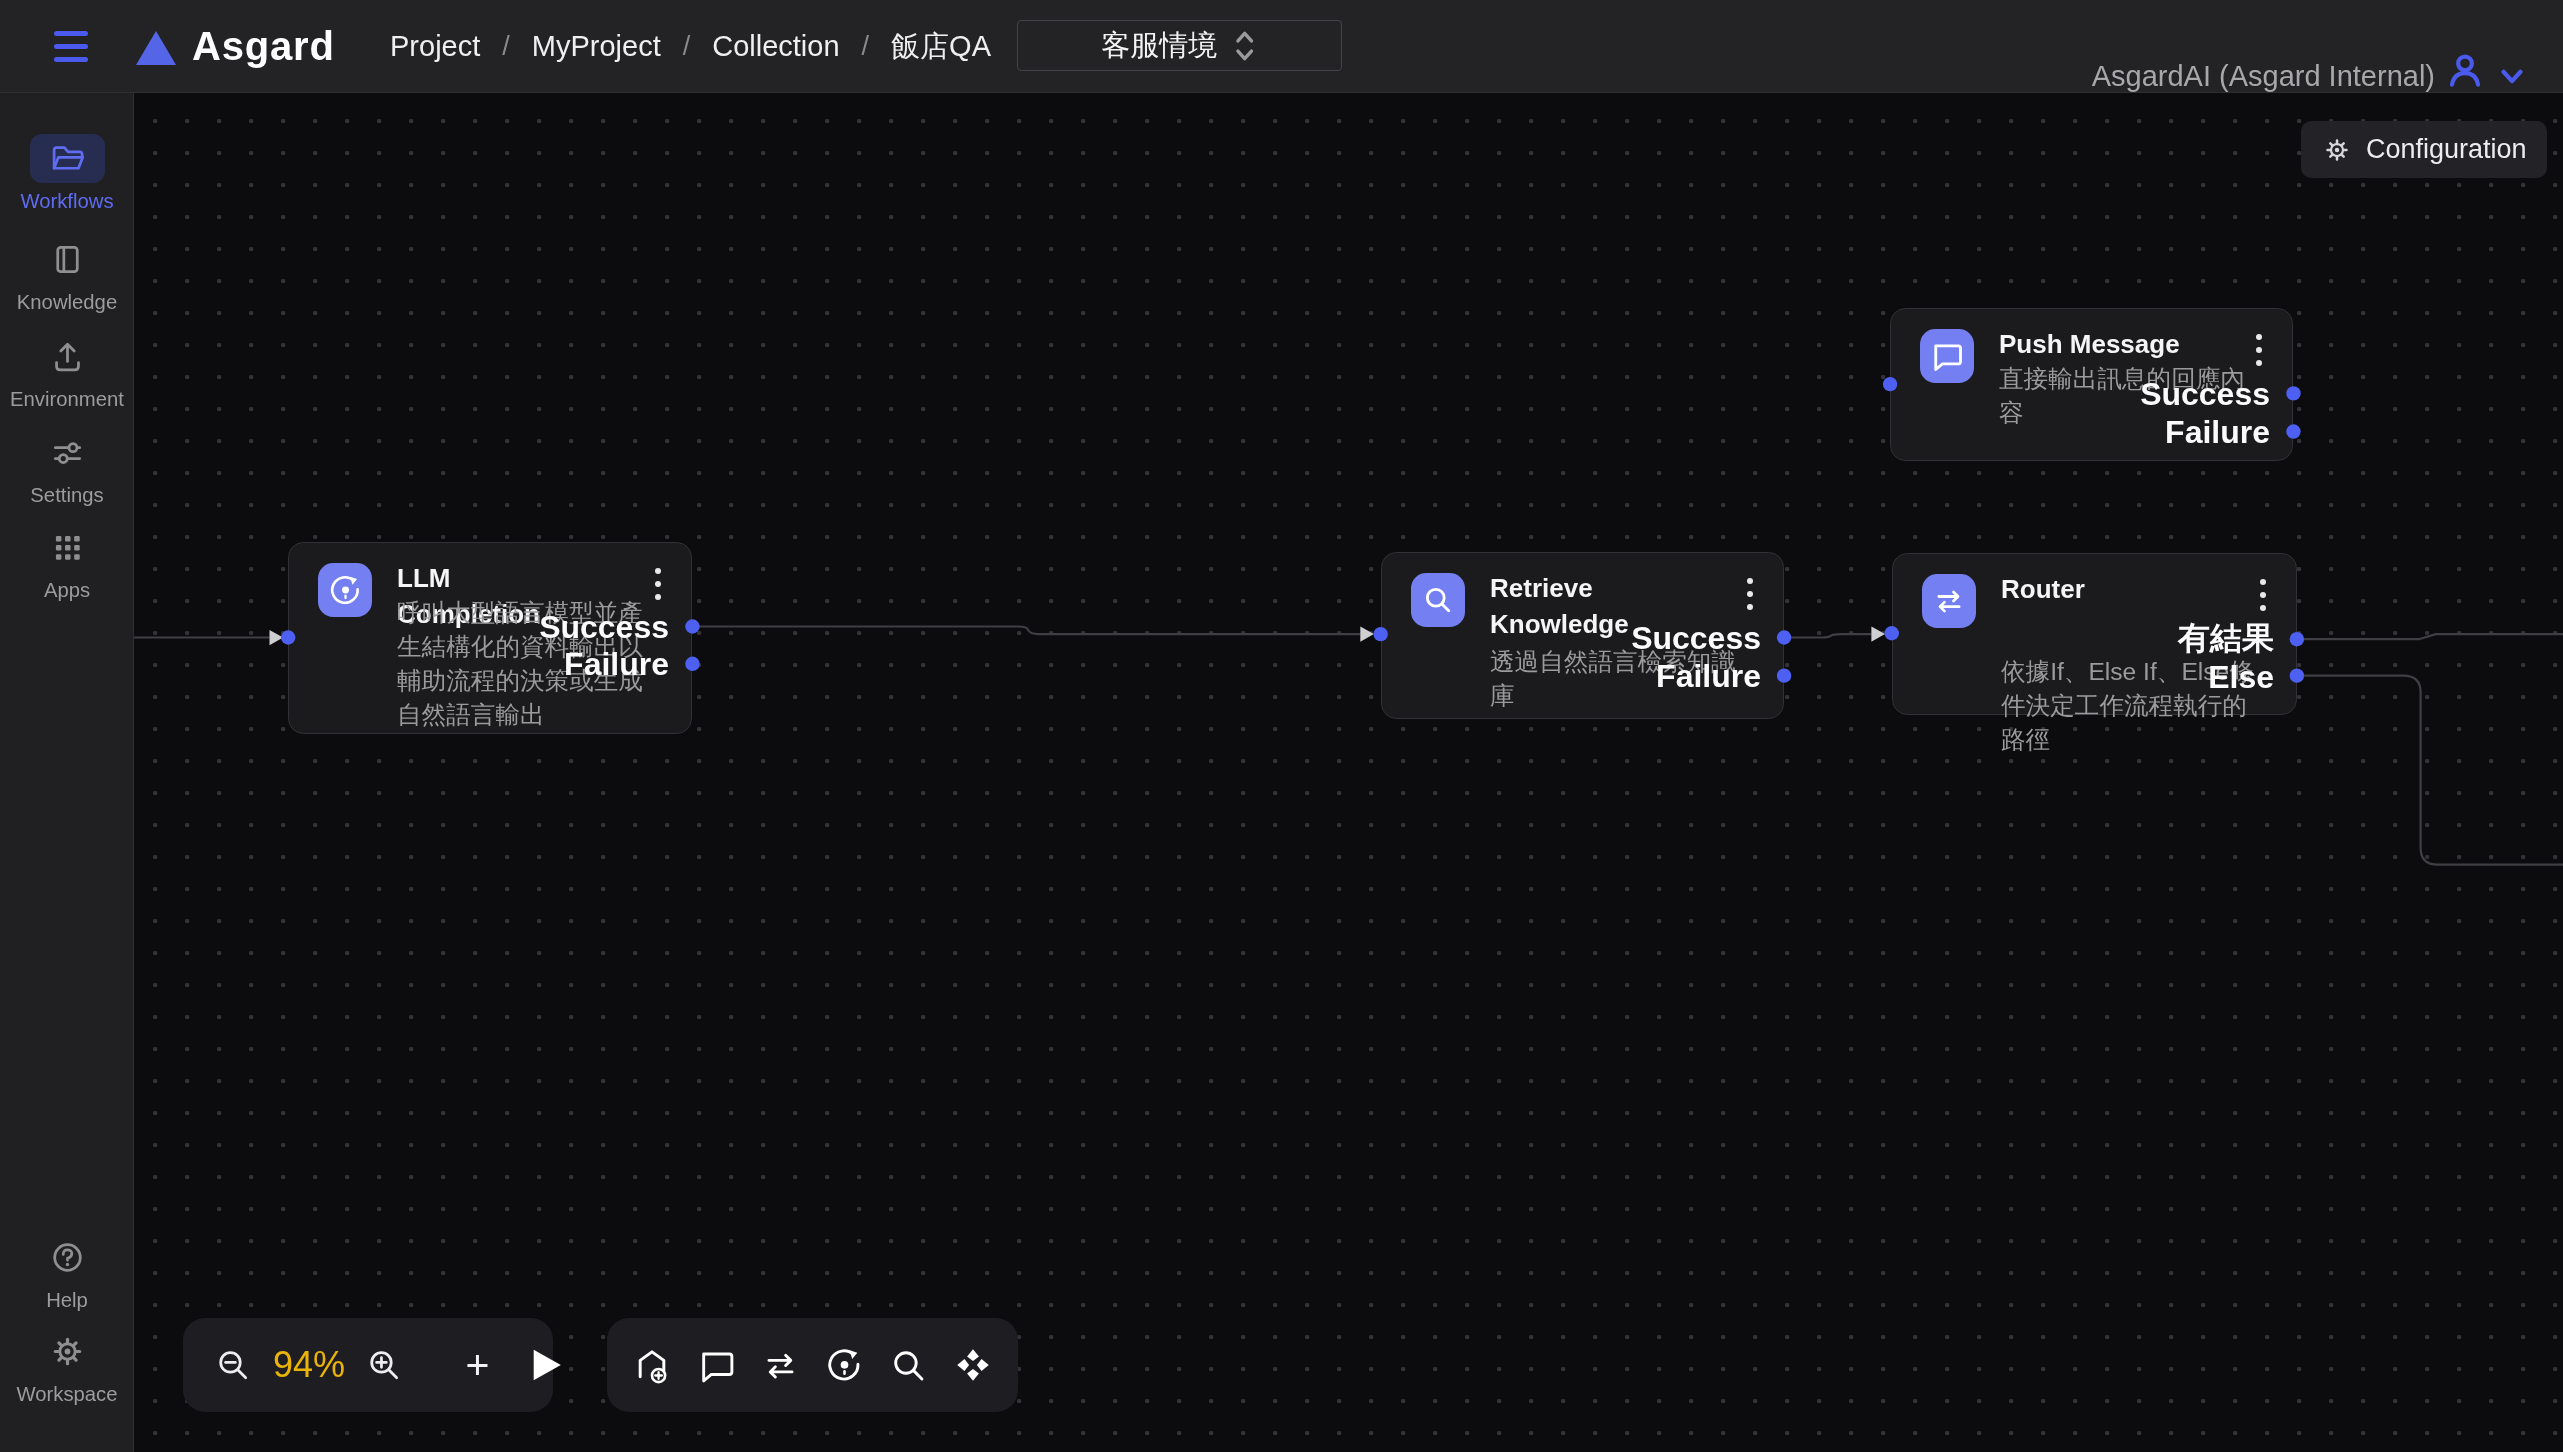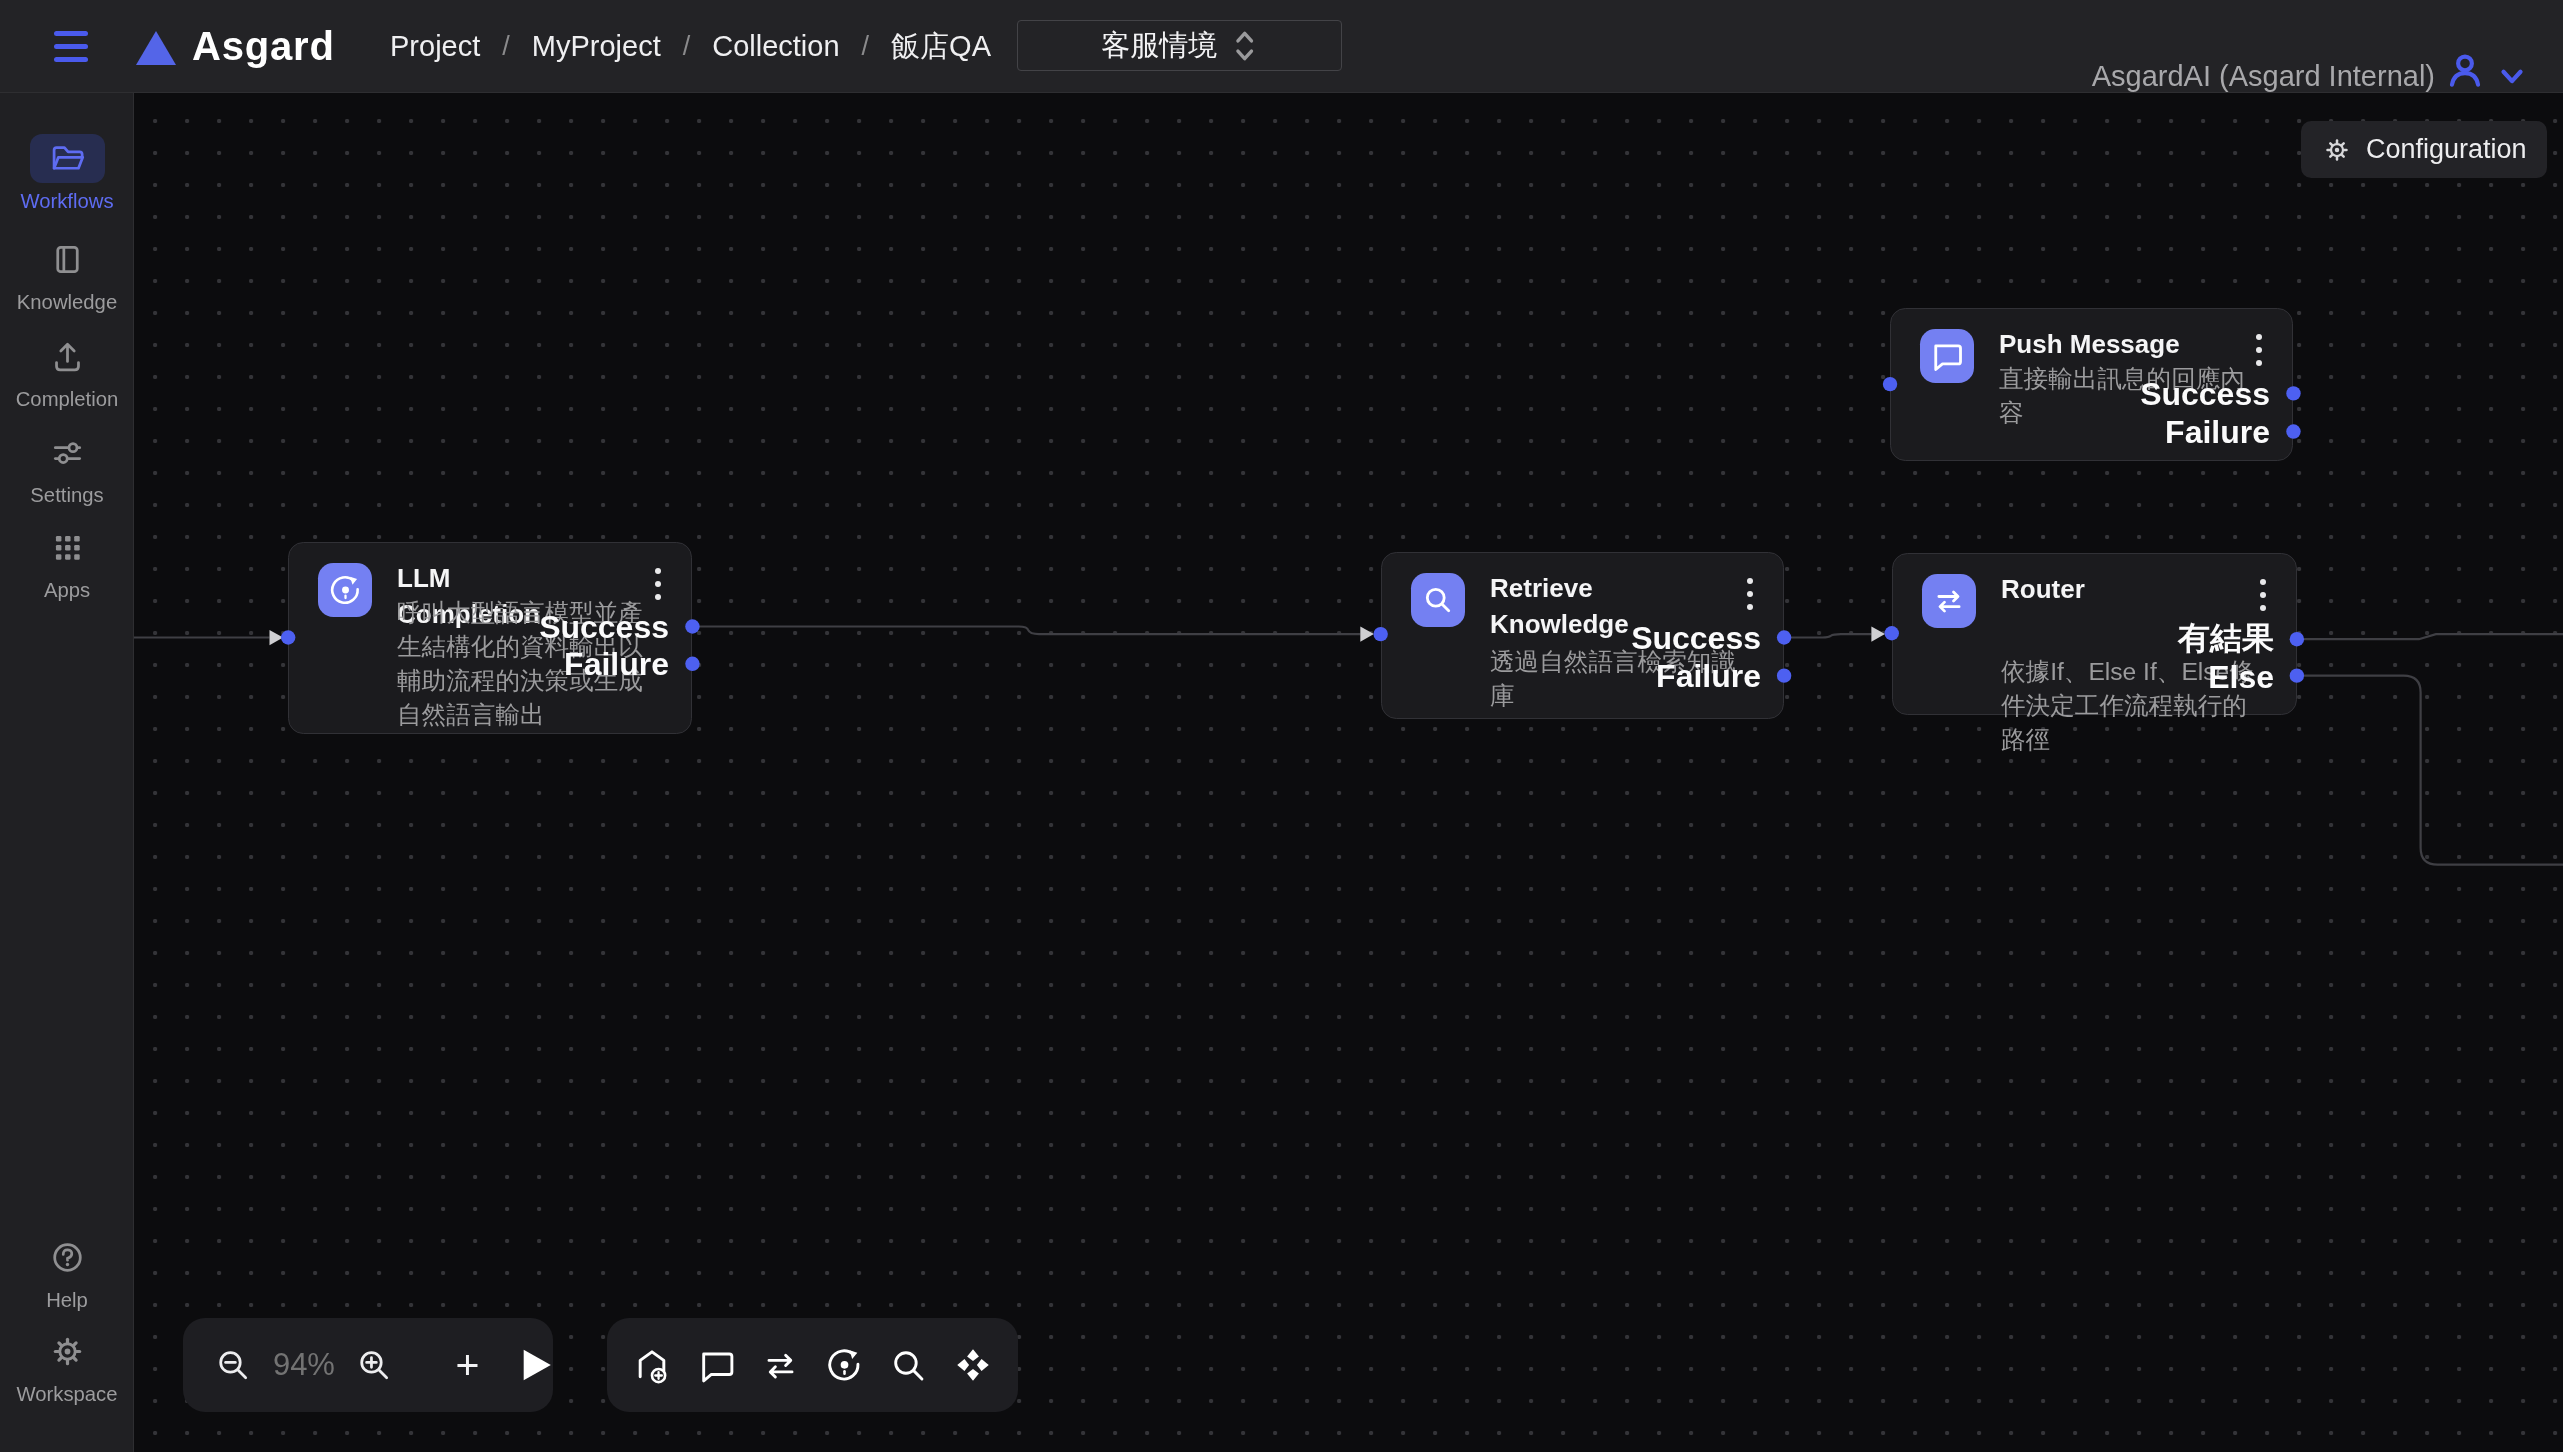--- a/index.html
+++ b/index.html
@@ -79,21 +79,21 @@
   .edge-layer { position:absolute; left:0; top:0; width:2563px; height:1453px;
                 z-index:8; pointer-events:none; }
 
   
   .toolbar { position:absolute; height:94px; background:#1E1E22; border-radius:22px;
              display:flex; align-items:center; z-index:12; }
   .toolbar-zoom { left:183px; top:1318px; width:370px; padding:0 30.5px; gap:13.6px; }
   .toolbar-tools { left:607px; top:1318px; width:411px; padding:0 24px;
                    justify-content:space-between; }
   .tb-btn { display:flex; align-items:center; justify-content:center; cursor:pointer; }
-  .zoom-pct { color:#737373; font-size:31px; padding:0 6.8px;text-align:right; }
+  .zoom-pct { color:#eab308; font-size:36px; padding:0 6.8px;text-align:right; }
   .tb-divider { width:1.7px; height:53px; background:#3A3A3E; margin:0 13.6px; }
   .plus-glyph { color:#F2F2F4; font-size:41px; font-weight:400; line-height:1; padding:0 6.8px; }
 
   svg { display:block; }
 </style>
 </head>
 <body>
 
 <div class="topbar">
   <div class="hamburger">
@@ -156,21 +156,21 @@
     <div class="lbl">Knowledge</div>
   </div>
 
   <div class="side-item" style="top:239px;">
     <div class="pill">
       <svg width="39" height="39" viewBox="0 0 64 64">
         <path d="M14 42 v6 q0 6 6 6 h24 q6 0 6-6 v-6" stroke="#8F8F91" stroke-width="4.5" fill="none" stroke-linecap="round"></path>
         <path d="M32 40 V12 M21 23 l11-11 11 11" stroke="#8F8F91" stroke-width="4.5" fill="none" stroke-linecap="round" stroke-linejoin="round"></path>
       </svg>
     </div>
-    <div class="lbl">Completion</div>
+    <div class="lbl">Environment</div>
   </div>
 
   <div class="side-item" style="top:335px;">
     <div class="pill">
       <svg width="39" height="39" viewBox="0 0 64 64">
         <path d="M12 24 h40" stroke="#8F8F91" stroke-width="4.5" stroke-linecap="round"></path>
         <circle cx="41" cy="24" r="6.5" stroke="#8F8F91" stroke-width="4.5" fill="#202023"></circle>
         <path d="M12 42 h40" stroke="#8F8F91" stroke-width="4.5" stroke-linecap="round"></path>
         <circle cx="25" cy="42" r="6.5" stroke="#8F8F91" stroke-width="4.5" fill="#202023"></circle>
       </svg>

